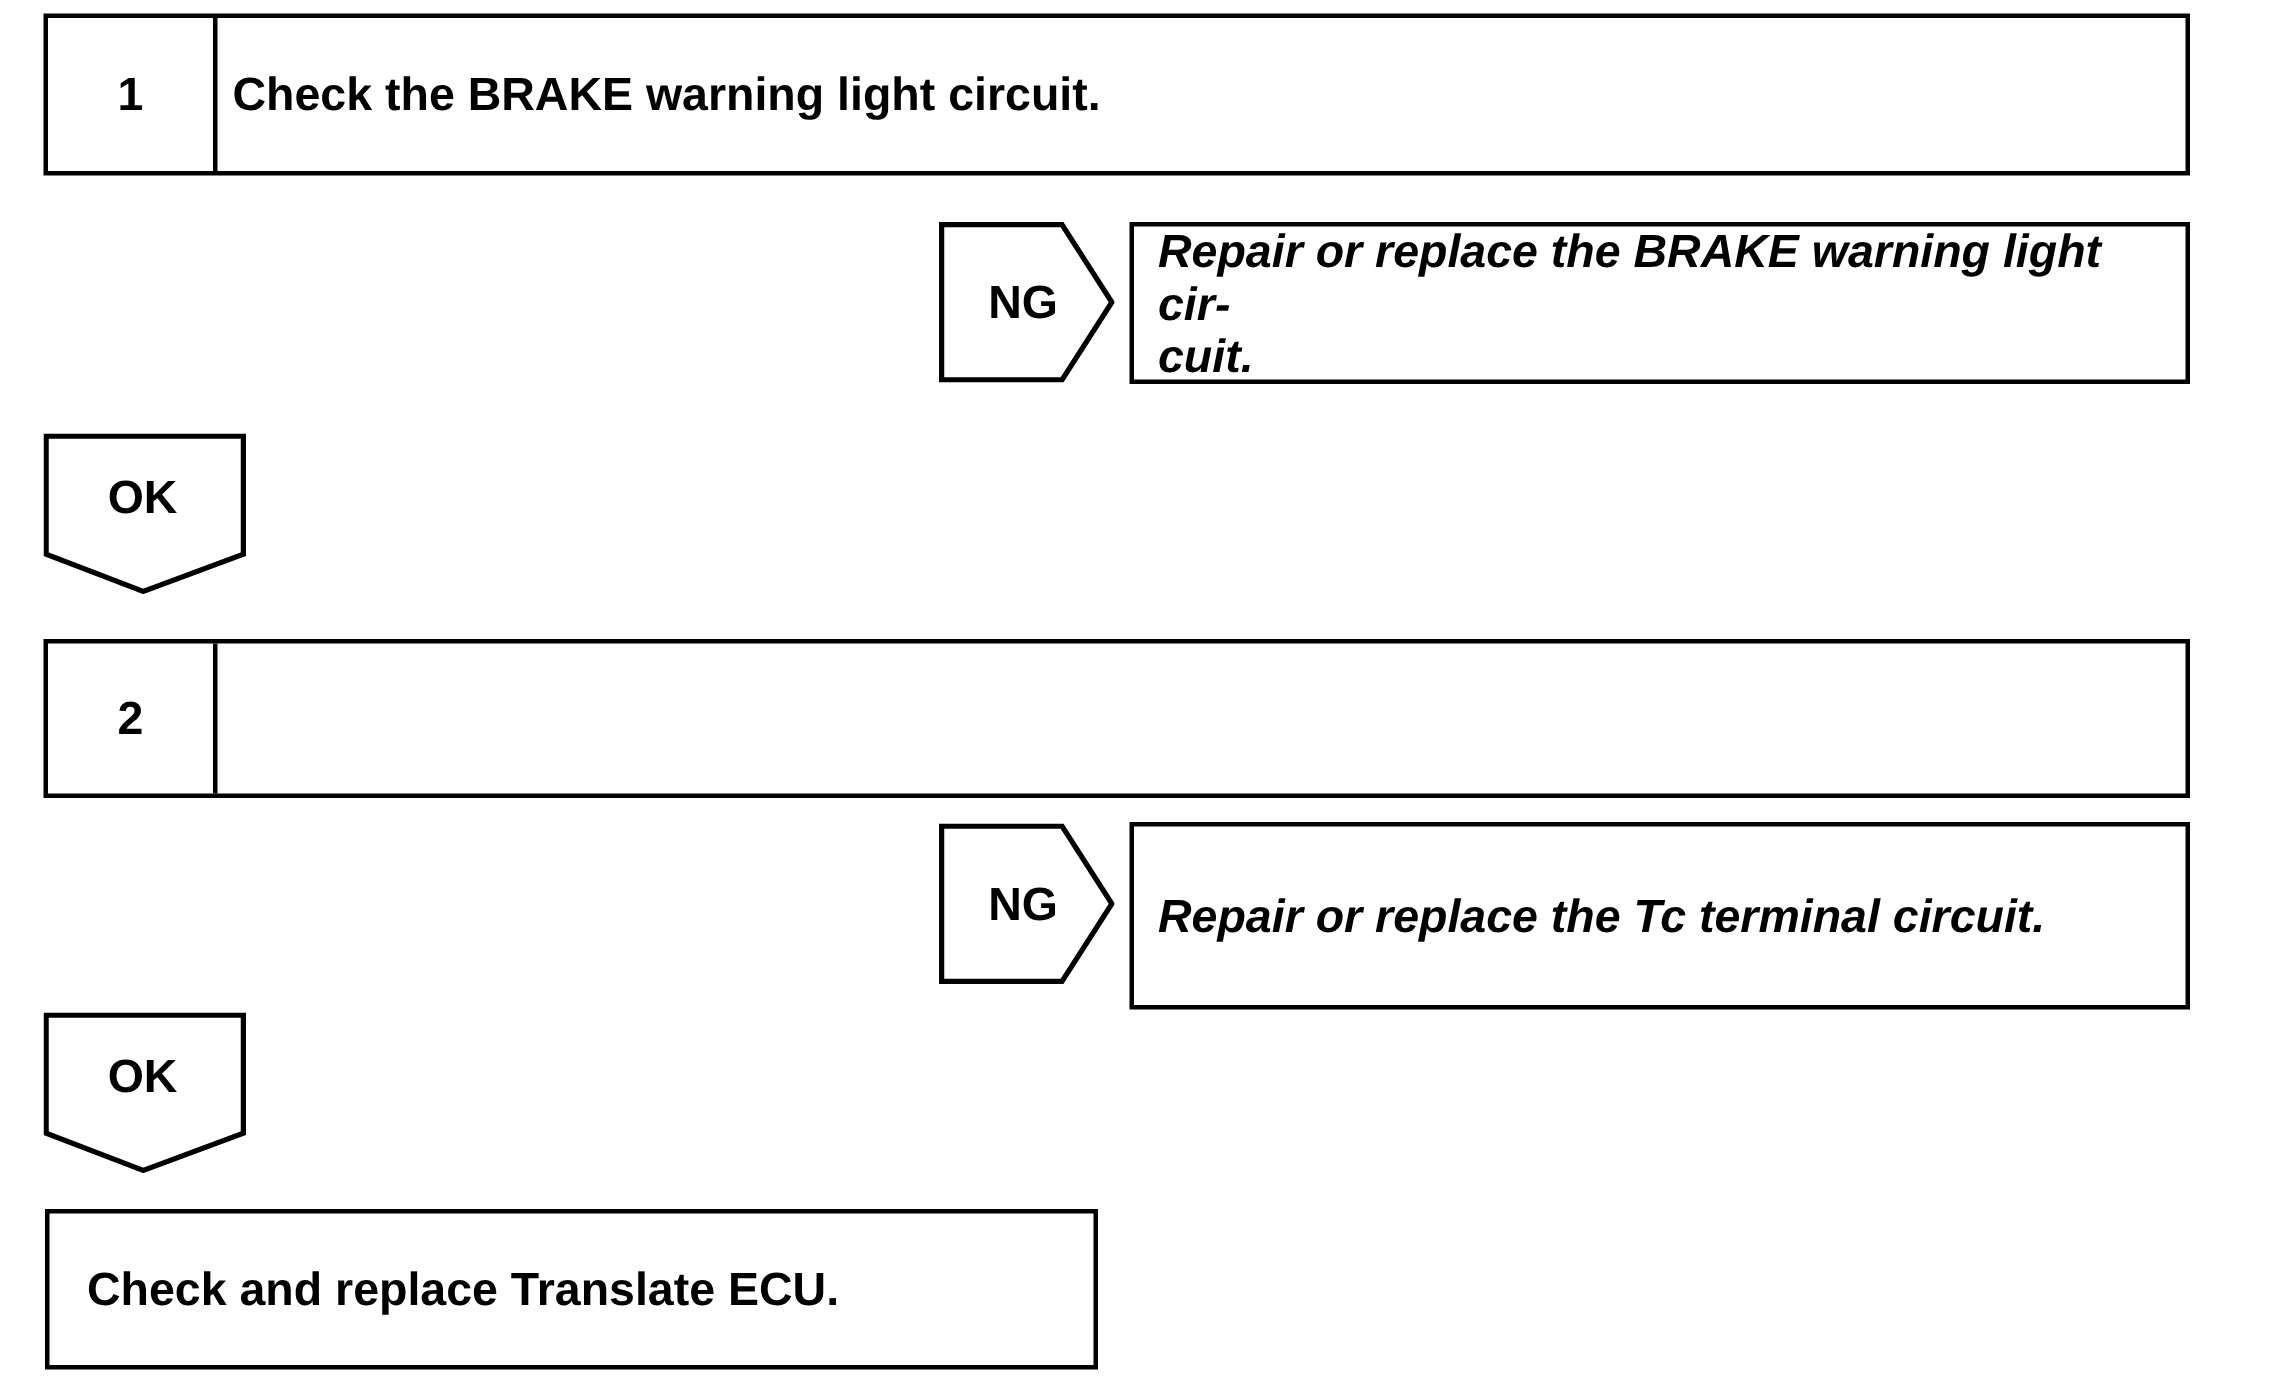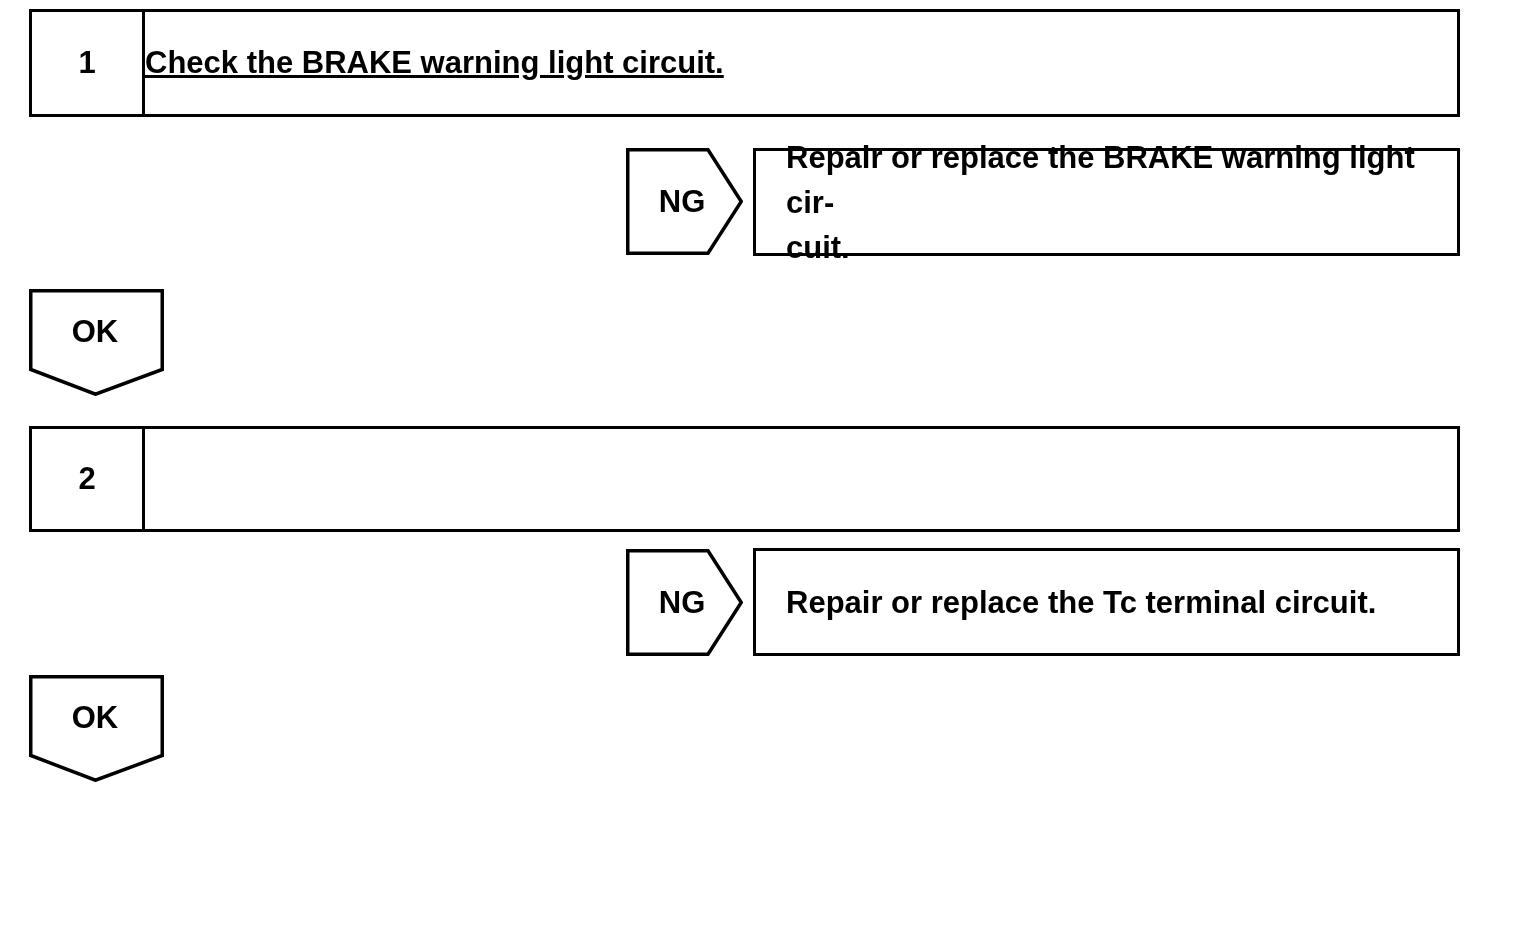--- a/index.html
+++ b/index.html
@@ -24,22 +24,22 @@
   }
   .numcell {
     align-self: stretch;
     width: 110px;
     flex: none;
     border-right: 3px solid #000000;
     display: flex;
     align-items: center;
     justify-content: center;
   }
-  .title { white-space: nowrap; text-decoration: underline; }
-  .result { padding-left: 30px; white-space: pre-line; line-height: 45px; }
+  .title { padding-left: 10px; white-space: nowrap; }
+  .result { padding-left: 16px; white-space: pre-line; line-height: 35px; font-style: italic; }
   .final-text { padding-left: 25px; white-space: nowrap; }
   .connector { position: absolute; }
   .connector polygon {
     fill: #ffffff;
     stroke: #000000;
     stroke-width: 3.5;
     stroke-linejoin: miter;
   }
   .connector text {
     font-family: "Liberation Sans", sans-serif;
@@ -76,23 +76,26 @@
 
   <div class="box" style="left:29px; top:426px; width:1431px; height:106px;">
     <div class="numcell">2</div>
   </div>
 
   <svg class="connector" style="left:626px; top:549px;" width="117" height="107" viewBox="0 0 117 107">
     <polygon points="1.75,1.75 82,1.75 115.25,53.5 82,105.25 1.75,105.25"></polygon>
     <text x="56" y="64">NG</text>
   </svg>
 
-  <div class="box" style="left:753px; top:548px; width:707px; height:108px;">
+  <div class="box" style="left:753px; top:548px; width:707px; height:125px;">
     <div class="result">Repair or replace the Tc terminal circuit.</div>
   </div>
 
   <svg class="connector" style="left:29px; top:675px;" width="135" height="107" viewBox="0 0 135 107">
     <polygon points="1.75,1.75 133.25,1.75 133.25,80.5 66.5,105.25 1.75,80.5"></polygon>
     <text x="66" y="53">OK</text>
   </svg>
 
+  <div class="box" style="left:30px; top:806px; width:702px; height:107px;">
+    <div class="final-text">Check and replace Translate ECU.</div>
+  </div>
 
 </div>
 
 </body></html>

